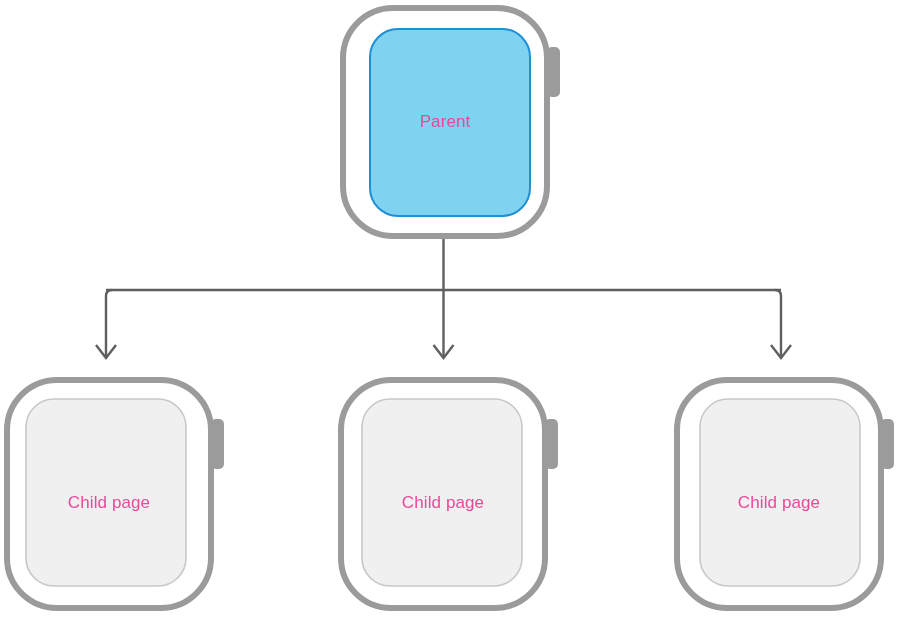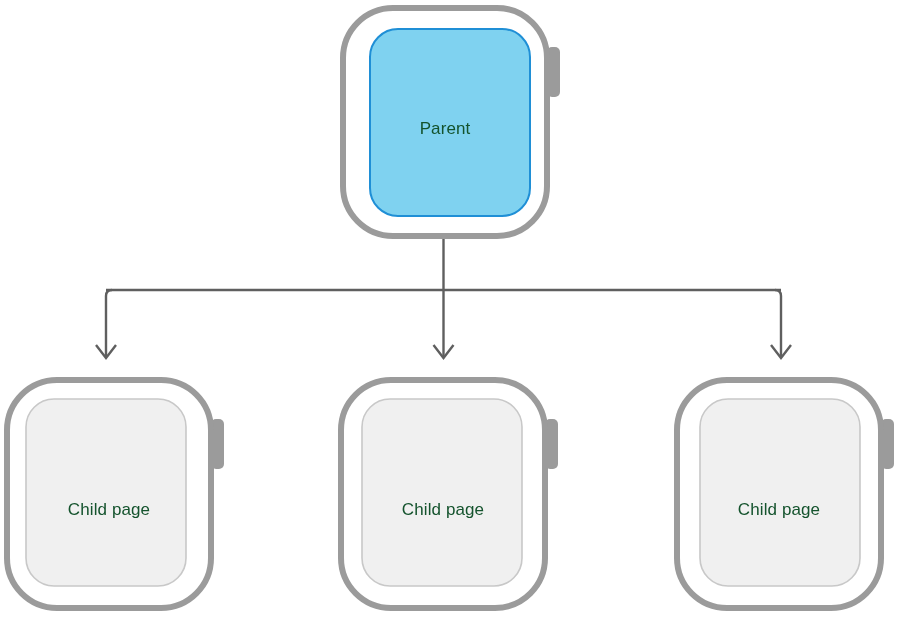--- a/index.html
+++ b/index.html
@@ -20,26 +20,26 @@
   #diagram-svg {
     position: absolute;
     left: 0;
     top: 0;
     width: 900px;
     height: 626px;
   }
   .node-label {
     position: absolute;
     left: 0;
-    top: 7px;
+    top: 0;
     width: 100%;
     text-align: center;
     font-size: 17px;
     line-height: 20px;
-    color: #14532d;
+    color: #ec4899;
     letter-spacing: 0.1px;
     white-space: nowrap;
     pointer-events: none;
   }
   .label-wrap {
     position: absolute;
     left: 0;
     right: 0;
   }
 </style>

